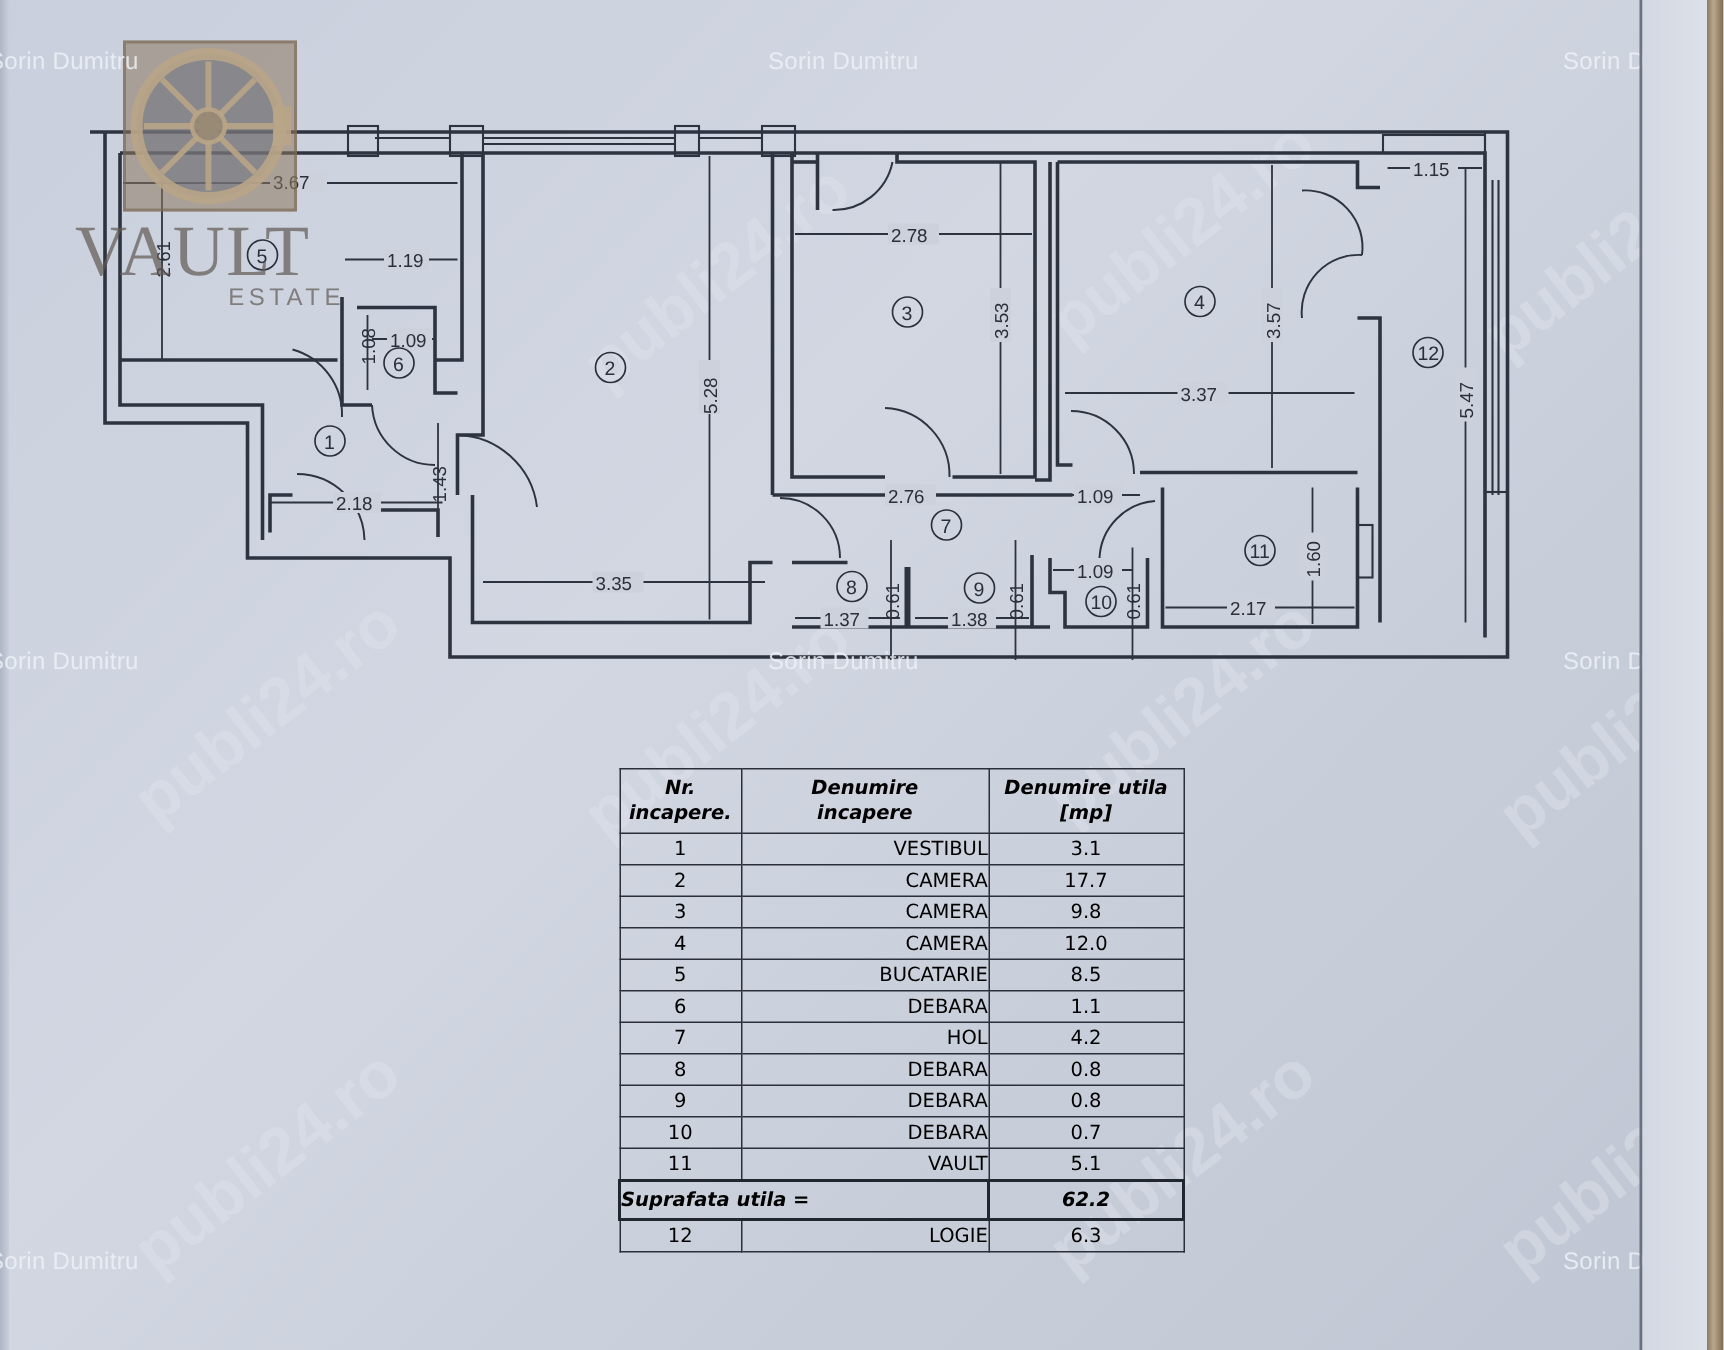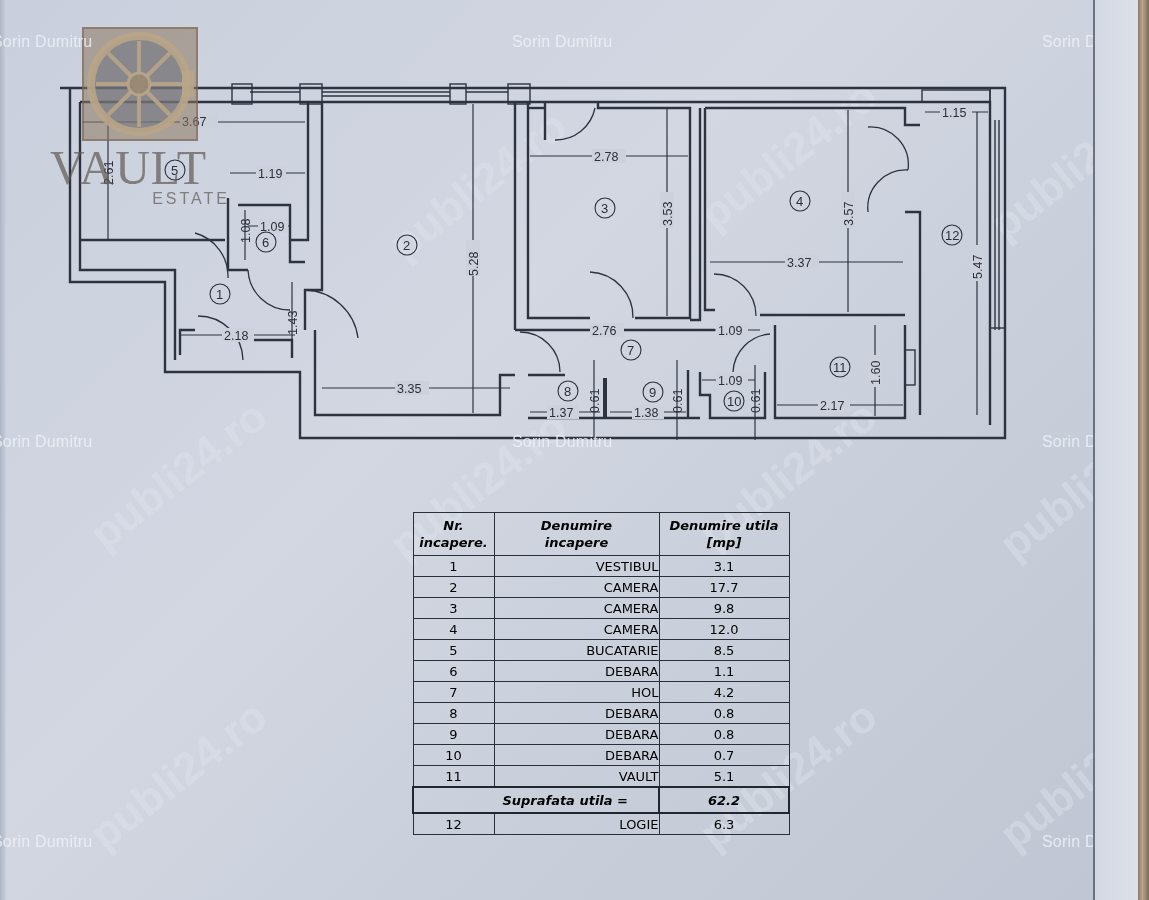--- a/index.html
+++ b/index.html
@@ -42,21 +42,21 @@
 
   
   .room-table { position:absolute; left:412px; top:512px; border-collapse:collapse;
     font-family:"DejaVu Sans", sans-serif; color:#000000; }
   .room-table td, .room-table th { border:1.6px solid #2b2f3a; padding:0; height:20px; font-size:13px; }
   .room-table th { font-weight:bold; font-style:italic; font-size:13px; line-height:17px; height:42px; }
   .c-nr { width:80px; text-align:center; }
   .c-name { width:152px; text-align:right; padding-left:12px !important; }
   .c-area { width:128px; text-align:center; }
   .sum-row td { border:2.4px solid #22262f; font-weight:bold; font-style:italic; height:24px; }
-  .sum-label { text-align:right; padding-right:30px !important; }
+  .sum-label { text-align:left; padding-right:30px !important; }
 </style>
 </head>
 <body>
 
 <div class="page-edge-left"></div>
 
 <div class="wm-diag" style="left:380px;top:230px;">publi24.ro</div>
 <div class="wm-diag" style="left:690px;top:200px;">publi24.ro</div>
 <div class="wm-diag" style="left:980px;top:210px;">publi24.ro</div>
 <div class="wm-diag" style="left:80px;top:520px;">publi24.ro</div>

